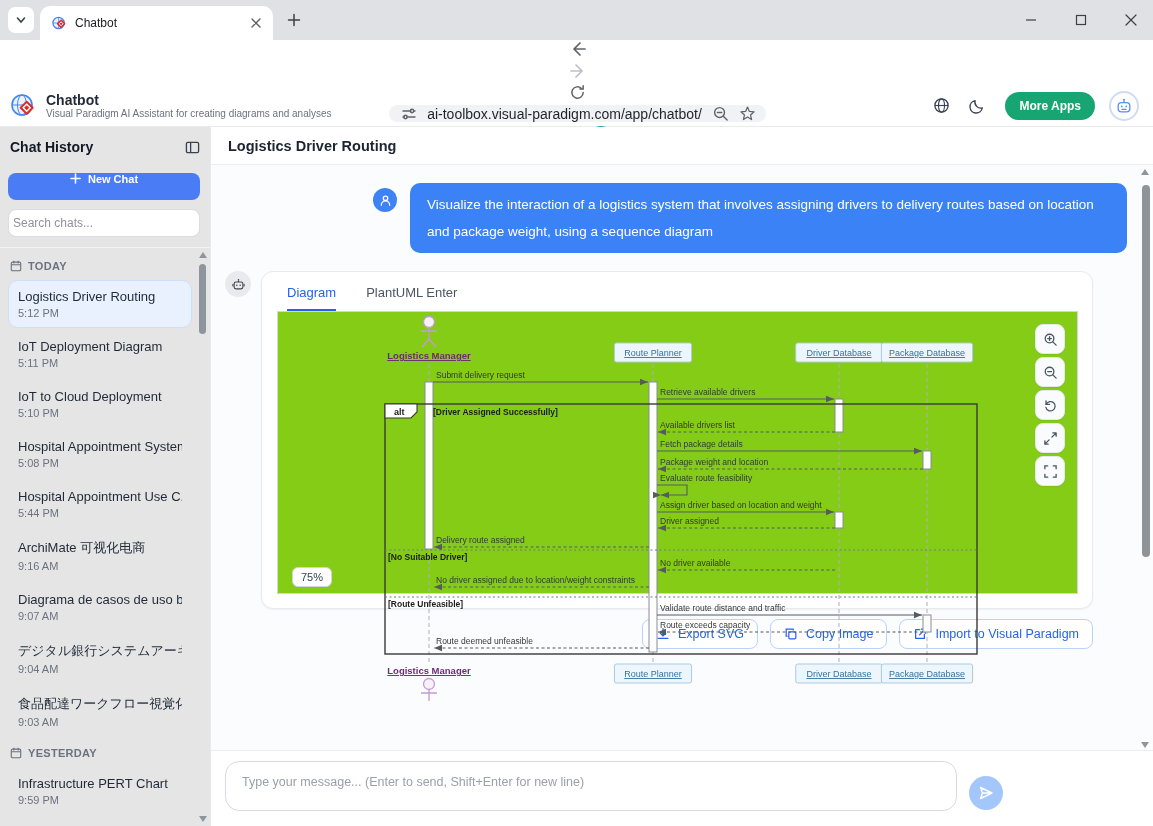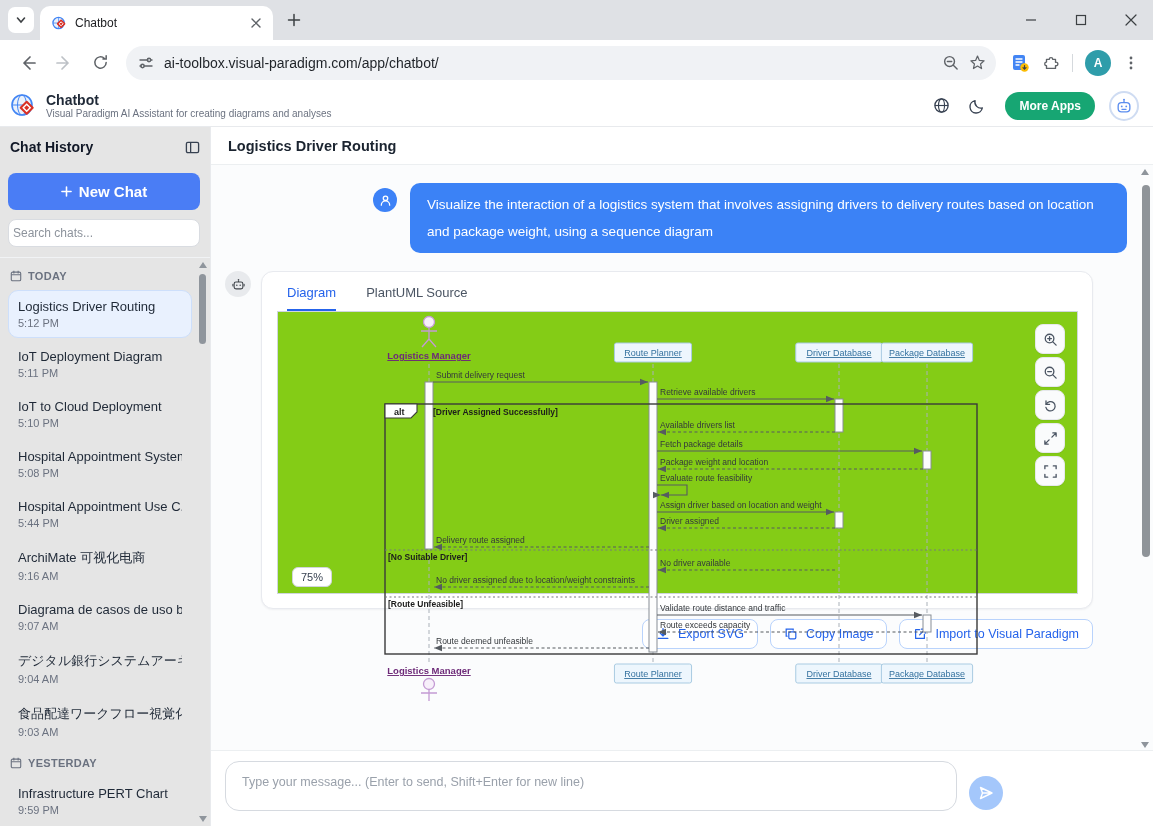--- a/index.html
+++ b/index.html
@@ -10,21 +10,21 @@
   
   .tabstrip{height:40px;background:#dfe1e5;display:flex;align-items:flex-end;position:relative;}
   .ts-btn{width:26px;height:26px;border:none;background:#fff;border-radius:7px;margin:0 6px 7px 8px;display:flex;align-items:center;justify-content:center;color:#3c4043;cursor:pointer;}
   .tab{display:flex;align-items:center;gap:8px;background:#fff;border-radius:10px 10px 0 0;height:34px;width:233px;padding:0 8px 0 12px;}
   .tab-title{font-size:12px;color:#202124;flex:1;}
   .tab-close{border:none;background:none;color:#5f6368;width:18px;height:18px;border-radius:50%;display:flex;align-items:center;justify-content:center;cursor:pointer;}
   .newtab-btn{border:none;background:none;color:#3c4043;width:26px;height:26px;margin:0 0 7px 8px;border-radius:50%;display:flex;align-items:center;justify-content:center;cursor:pointer;}
   .win-controls{position:absolute;right:8px;top:0;height:40px;display:flex;align-items:center;gap:22px;color:#3c4043;}
   .win-controls button{border:none;background:none;color:#3c4043;width:28px;height:28px;display:flex;align-items:center;justify-content:center;cursor:pointer;}
 
-  .toolbar{height:45px;background:#fff;display:flex;align-items:center;padding:0 10px 0 12px;gap:4px;}
+  .toolbar{height:45px;background:#fff;display:flex;align-items:center;padding:0 10px 0 12px;gap:4px;flex-direction:column;}
   .nav-btn{border:none;background:none;width:32px;height:32px;border-radius:50%;display:flex;align-items:center;justify-content:center;color:#5f6368;cursor:pointer;}
   .nav-btn.disabled{color:#bdc1c6;}
   .addressbar{flex:1;height:34px;background:#f0f2f5;border-radius:17px;display:flex;align-items:center;padding:0 10px 0 12px;margin:0 6px;gap:10px;}
   .url{font-size:14px;color:#1f2328;flex:1;}
   .ab-icon{color:#5f6368;display:flex;align-items:center;cursor:pointer;background:none;border:none;}
   .ext-area{display:flex;align-items:center;gap:12px;padding:0 4px;}
   .vsep{width:1px;height:18px;background:#d5d9dd;}
   .profile-avatar{width:26px;height:26px;border-radius:50%;background:#2f9daa;color:#fff;font-size:12px;font-weight:bold;display:flex;align-items:center;justify-content:center;cursor:pointer;}
 
   
@@ -35,21 +35,21 @@
   .hdr-icon{border:none;background:none;color:#374151;width:28px;height:28px;display:flex;align-items:center;justify-content:center;cursor:pointer;}
   .more-apps{border:none;background:#17a673;color:#fff;font-weight:bold;font-size:12px;padding:7px 14px;border-radius:16px;cursor:pointer;margin:0 6px;}
   .bot-badge{width:30px;height:30px;border-radius:50%;border:2px solid #cfdcf2;background:#fff;display:flex;align-items:center;justify-content:center;color:#5b8def;cursor:pointer;}
 
   
   .bodyrow{display:flex;height:699px;}
   .sidebar{width:211px;border-right:1px solid #e8eaed;background:#e5e5e5;display:flex;flex-direction:column;}
   .sb-head{display:flex;align-items:center;justify-content:space-between;padding:12px 10px 10px 10px;}
   .sb-title{font-size:14px;font-weight:bold;color:#111827;}
   .panel-btn{border:none;background:none;color:#374151;cursor:pointer;display:flex;}
-  .newchat{margin:8px 10px 0 8px;height:37px;background:#4a7df5;color:#fff;border:none;border-radius:8px;font-size:15px;font-weight:bold;display:flex;align-items:center;justify-content:center;gap:7px;cursor:pointer;}
+  .newchat{margin:8px 10px 0 8px;height:27px;background:#4a7df5;color:#fff;border:none;border-radius:8px;font-size:11px;font-weight:bold;display:flex;align-items:flex-start;justify-content:center;gap:7px;cursor:pointer;}
   .search{margin:9px 10px 0 8px;height:28px;border:1px solid #d9dce1;border-radius:8px;font-size:12px;padding:0 4px;color:#374151;outline:none;}
   .search::placeholder{color:#8d939c;}
   .chatlist{position:relative;flex:1;margin-top:10px;border-top:1px solid #f1f3f5;padding:8px 18px 0 8px;overflow:hidden;}
   .sec-head{display:flex;align-items:center;gap:6px;color:#6b7280;font-size:11px;font-weight:bold;letter-spacing:.3px;margin:4px 0 8px 2px;}
   .chat-item{padding:8px 9px;border-radius:10px;border:1px solid transparent;margin-bottom:2px;cursor:pointer;}
   .chat-item.selected{background:#e9f1fe;border-color:#cddffb;}
   .ci-title{font-size:13px;color:#1f2937;white-space:nowrap;overflow:hidden;}
   .ci-time{font-size:11px;color:#6b7280;margin-top:3px;}
   .sb-scroll{position:absolute;top:2px;right:2px;bottom:2px;width:10px;}
   .arrow-up{position:absolute;top:2px;left:1px;width:0;height:0;border-left:4px solid transparent;border-right:4px solid transparent;border-bottom:6px solid #8f959c;}
@@ -363,21 +363,21 @@
                 <circle cx="12" cy="4.5" r="1.3" fill="currentColor"></circle>
                 <circle cx="9.3" cy="13" r="1.2" fill="currentColor"></circle>
                 <circle cx="14.7" cy="13" r="1.2" fill="currentColor"></circle>
                 <path d="M3 11v4M21 11v4" stroke="currentColor" stroke-width="1.6"></path>
               </svg>
           </div>
           <div class="card-col">
             <div class="card">
               <div class="tabs">
                 <div class="dtab active">Diagram</div>
-                <div class="dtab">PlantUML Source</div>
+                <div class="dtab">PlantUML Enter</div>
               </div>
               <div class="viewport">
                 <svg id="seq-svg" width="801" height="389" viewBox="0 0 801 389">
                     <line x1="151" y1="52" x2="151" y2="352" class="lifeline"></line>
                     <line x1="375" y1="52" x2="375" y2="352" class="lifeline"></line>
                     <line x1="561" y1="52" x2="561" y2="352" class="lifeline"></line>
                     <line x1="649" y1="52" x2="649" y2="352" class="lifeline"></line>
                     <circle cx="151" cy="10" r="5.5" class="actor-head"></circle>
                     <path d="M151,15.5 V27 M143,19 H159 M151,27 L144,35 M151,27 L158,35" class="actor-line"></path>
                     <text x="151" y="47" text-anchor="middle" class="actor-label">Logistics Manager</text>

